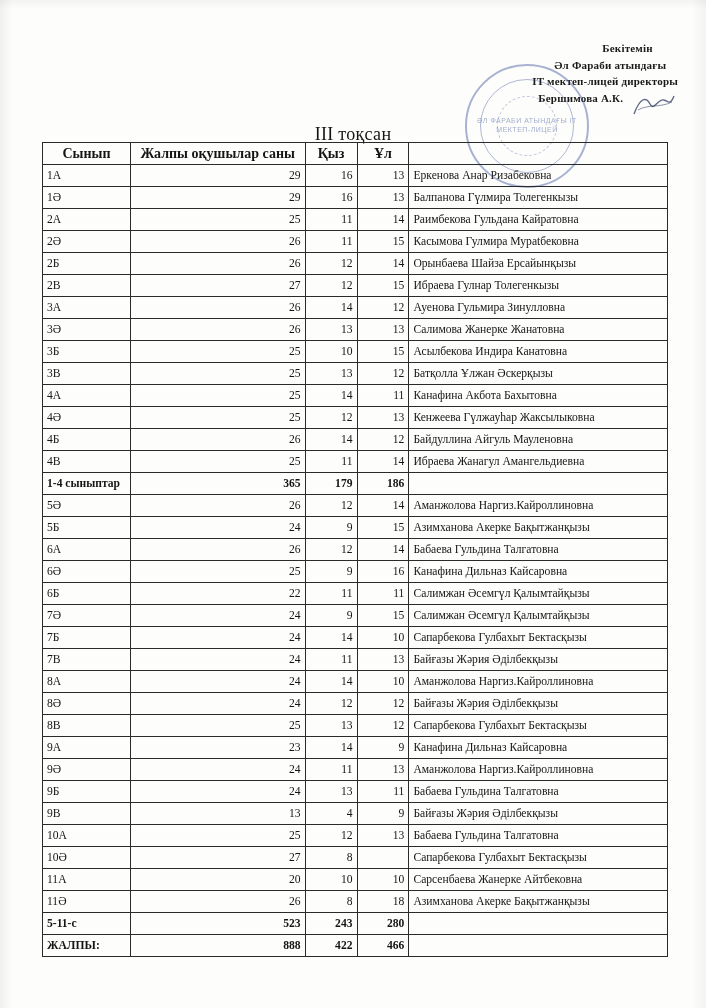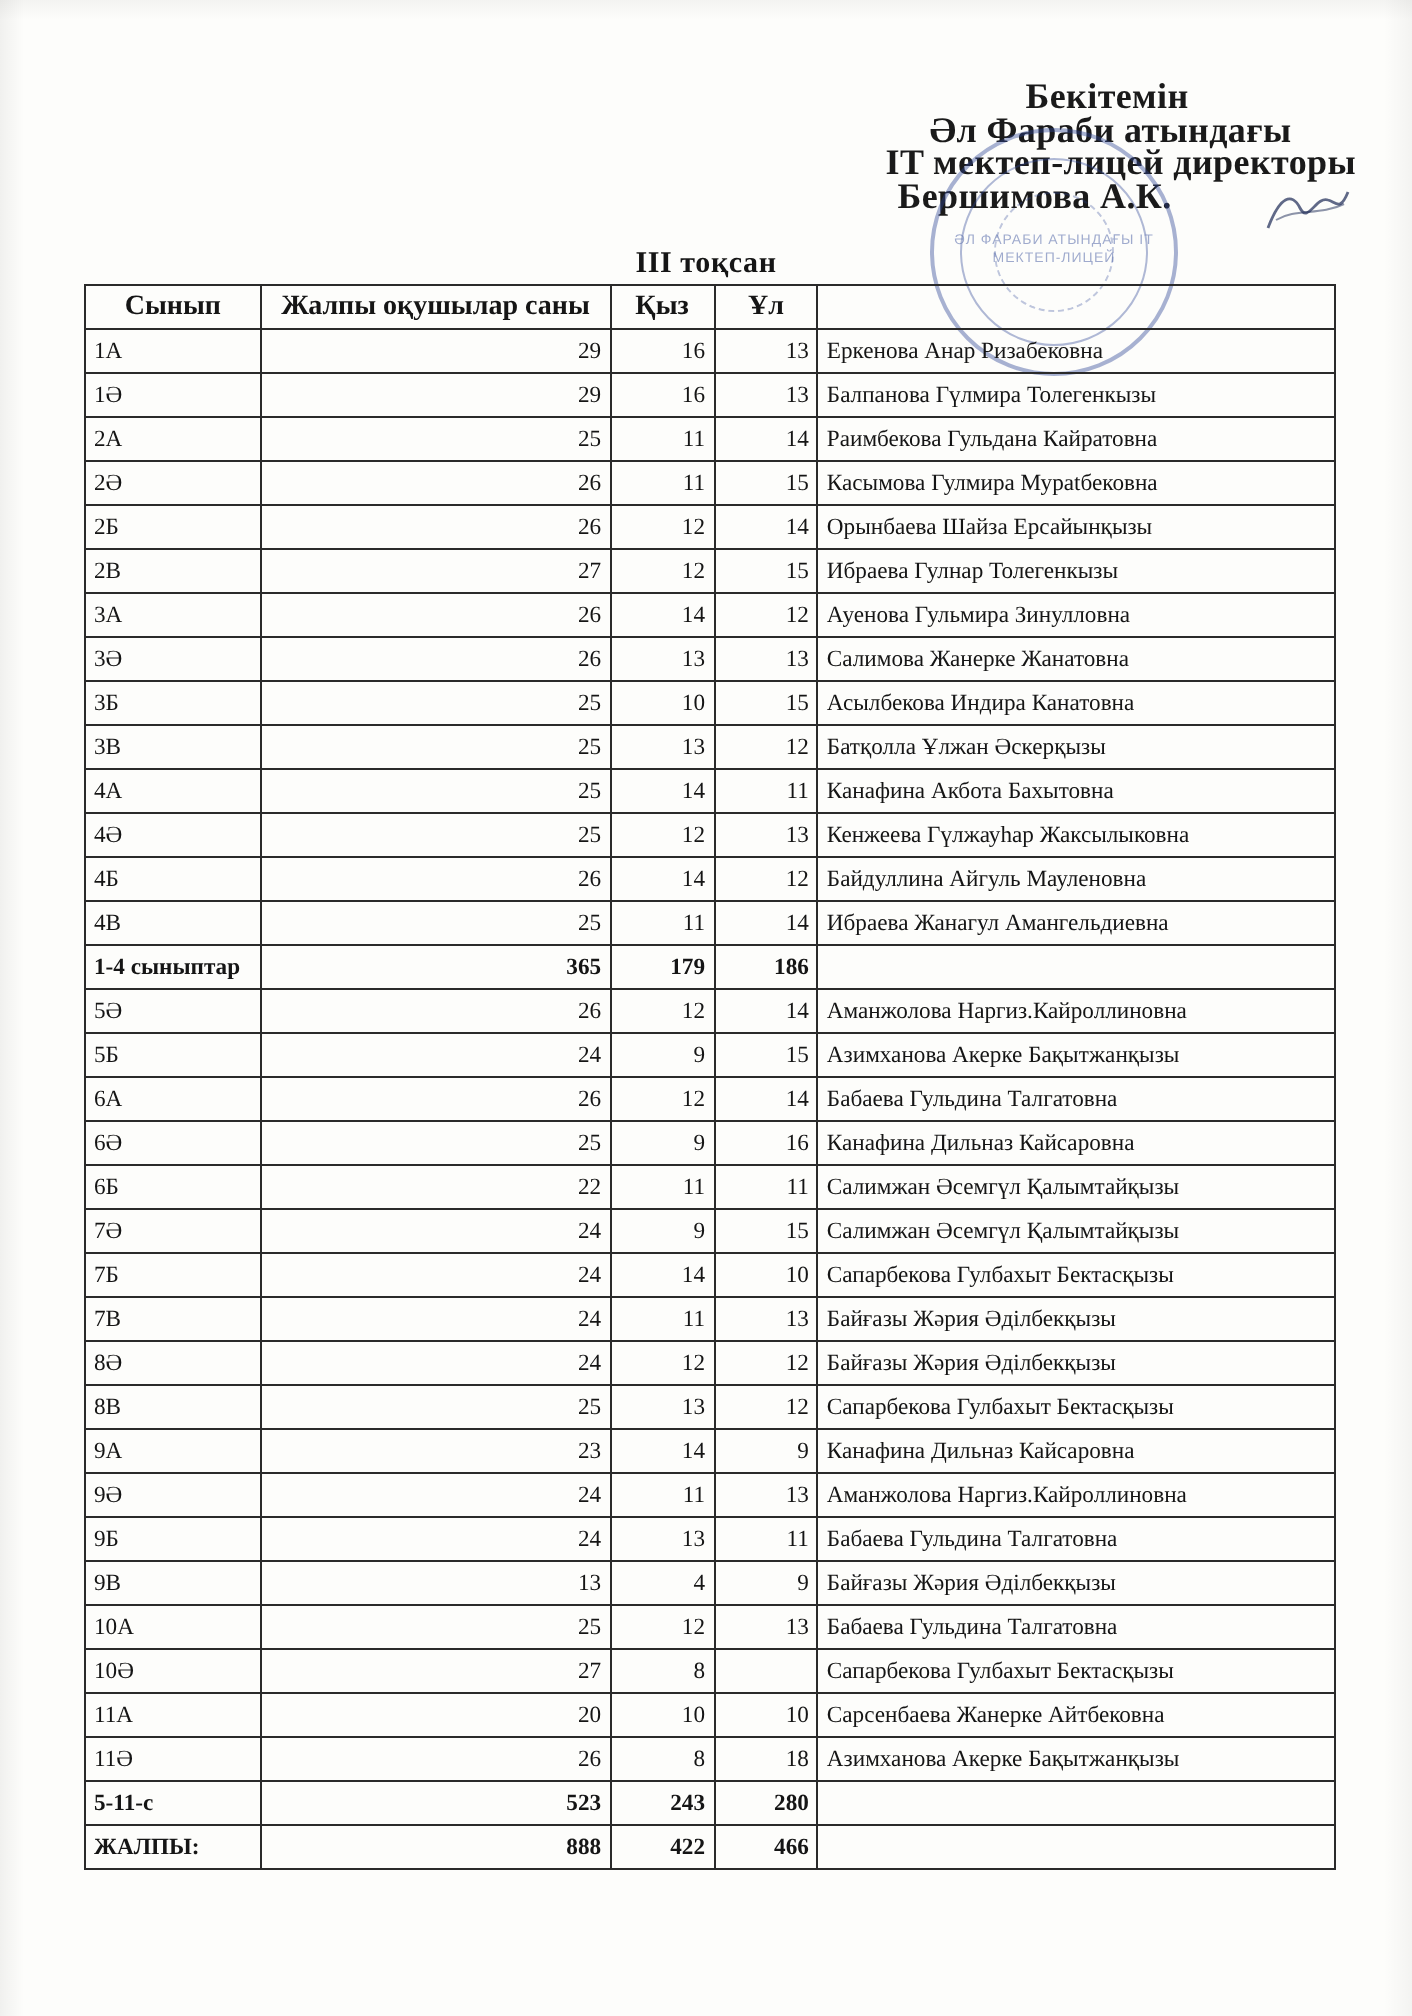--- a/index.html
+++ b/index.html
@@ -31,21 +31,21 @@
       linear-gradient(180deg, rgba(0,0,0,0.04) 0px, rgba(0,0,0,0) 10px);
     pointer-events: none;
   }
 
   .header-block {
     position: absolute;
     top: 40px;
     right: 28px;
     text-align: left;
     font-weight: bold;
-    font-size: 18px;
+    font-size: 11px;
     line-height: 16.5px;
     letter-spacing: 0.2px;
     color: #1a1a1a;
   }
   .header-block div { white-space: nowrap; }
   .header-line-1 { padding-left: 70px; }
   .header-line-2 { padding-left: 22px; }
   .header-line-3 { padding-left: 0px; }
   .header-line-4 { padding-left: 6px; }
 
@@ -57,22 +57,22 @@
     height: 26px;
     pointer-events: none;
   }
 
   .quarter-title {
     position: absolute;
     top: 124px;
     left: 0;
     width: 100%;
     text-align: center;
-    font-size: 15px;
-    font-weight: bold;
+    font-size: 18px;
+    font-weight: normal;
     letter-spacing: 0.3px;
   }
 
   table.main {
     position: absolute;
     top: 142px;
     left: 42px;
     width: 626px;
     border-collapse: collapse;
     font-size: 11.6px;
@@ -339,20 +339,27 @@
           <td class="nm">Сапарбекова Гулбахыт Бектасқызы</td>
         </tr>
         <tr>
           <td class="cls">7В</td>
           <td class="num">24</td>
           <td class="num">11</td>
           <td class="num">13</td>
           <td class="nm">Байғазы Жәрия Әділбекқызы</td>
         </tr>
         <tr>
+          <td class="cls">8А</td>
+          <td class="num">24</td>
+          <td class="num">14</td>
+          <td class="num">10</td>
+          <td class="nm">Аманжолова Наргиз.Кайроллиновна</td>
+        </tr>
+        <tr>
           <td class="cls">8Ә</td>
           <td class="num">24</td>
           <td class="num">12</td>
           <td class="num">12</td>
           <td class="nm">Байғазы Жәрия Әділбекқызы</td>
         </tr>
         <tr>
           <td class="cls">8В</td>
           <td class="num">25</td>
           <td class="num">13</td>

